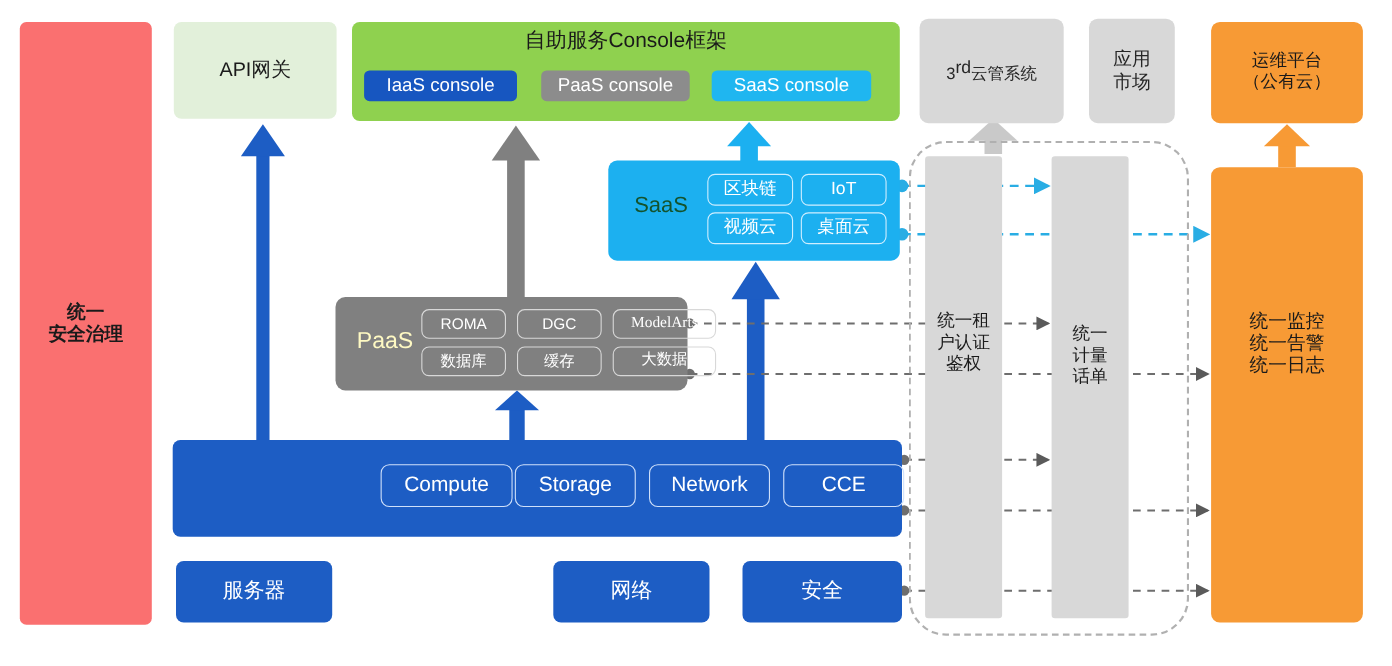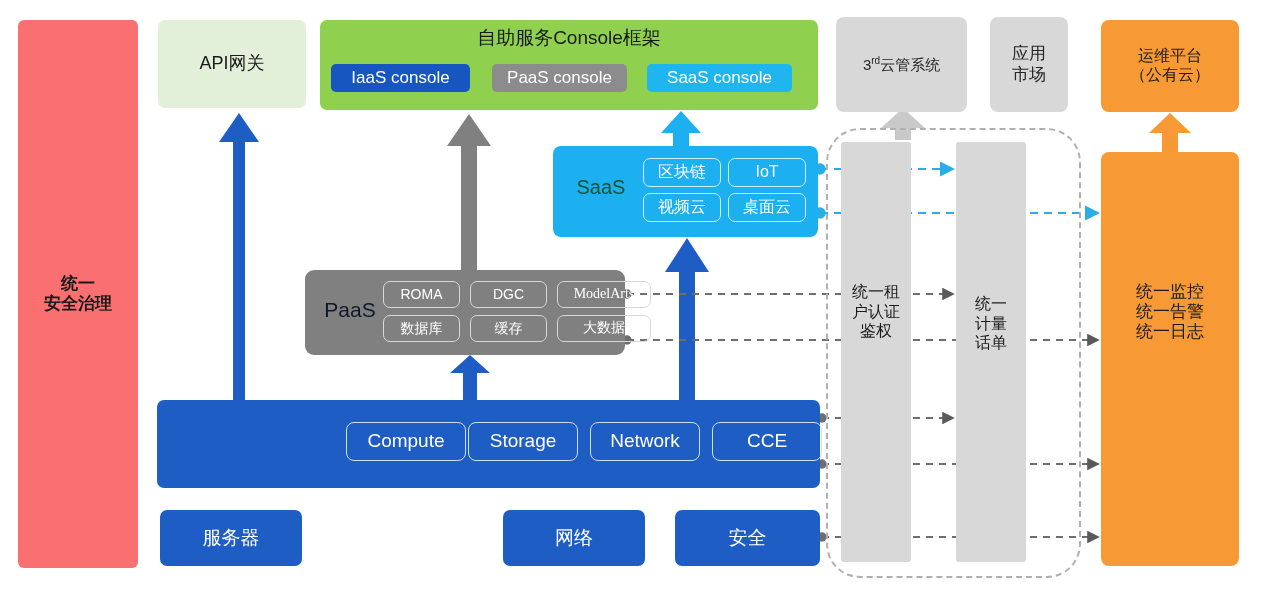--- a/index.html
+++ b/index.html
@@ -66,21 +66,21 @@
   .chip-c1 { left: 90px;  width: 78px; }
   .chip-c2 { left: 175px; width: 78px; }
 
   
   .paas-block {
     left: 305px; top: 270px; width: 320px; height: 85px;
     background: #808080; border-radius: 9px; display:block;
   }
   .paas-label {
     position:absolute; left: 10px; top: 28px; width: 70px;
-    color:#0f172a; font-size: 21px; text-align:center;
+    color:#fef9c3; font-size: 21px; text-align:center;
   }
   .paas-chip {
     position:absolute; height: 27px; border:1.6px solid #d8d8d8; border-radius:7px;
     display:flex; align-items:center; justify-content:center;
     color:#ffffff; font-size:14px; white-space:nowrap;
   }
   .pchip-r1 { top: 11px; }
   .pchip-r2 { top: 45px; }
   .pchip-c1 { left: 78px;  width: 77px; }
   .pchip-c2 { left: 165px; width: 77px; }
@@ -115,21 +115,21 @@
   .res-2 { left: 331px; width: 142px; }
   .res-3 { left: 503px; width: 142px; }
   .res-4 { left: 675px; width: 145px; }
 
   
   .gray-top {
     background: #d8d8d8; border-radius: 8px; color: #262626;
   }
   .g3rd  { left: 836px; top: 17px; width: 131px; height: 95px; font-size: 15px; }
   .gmkt  { left: 990px; top: 17px; width: 78px;  height: 95px; font-size: 17px; }
-  .sup   { font-size: 10px; vertical-align: super; }
+  .sup   { font-size: 16px; vertical-align: super; }
 
   
   .orange-top {
     left: 1101px; top: 20px; width: 138px; height: 92px;
     background: #f79a35; border-radius: 8px; color:#1a1a1a; font-size: 16px;
   }
   .orange-col {
     left: 1101px; top: 152px; width: 138px; height: 414px;
     background: #f79a35; border-radius: 8px; color:#1a1a1a;
     font-size: 17px; align-items: flex-start; padding-top: 130px;

